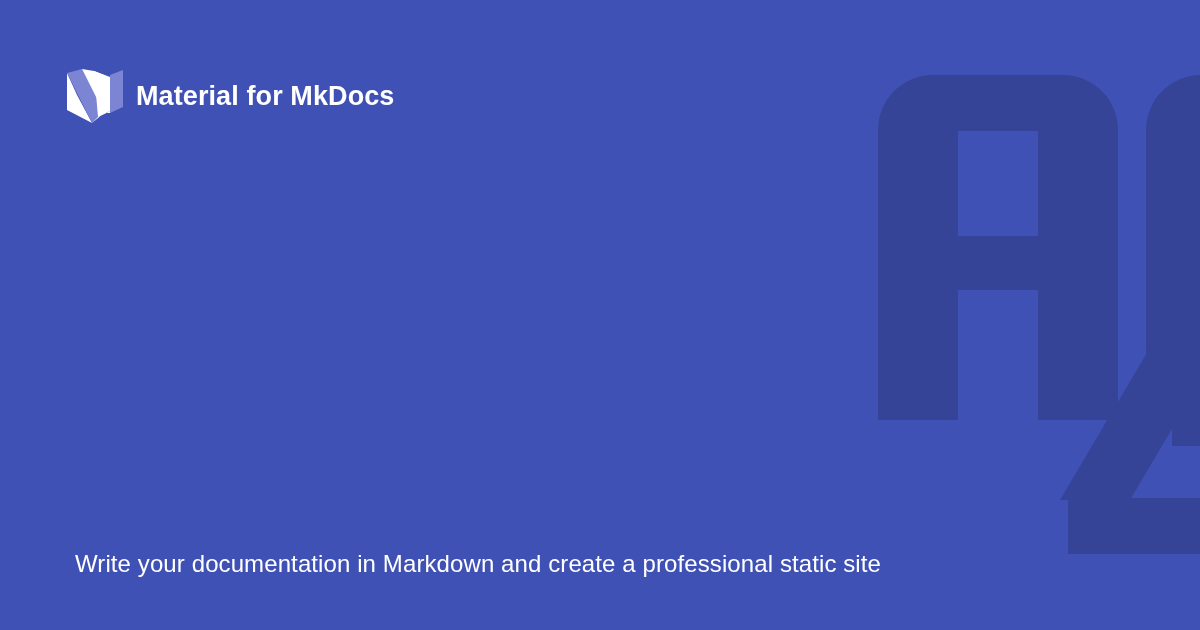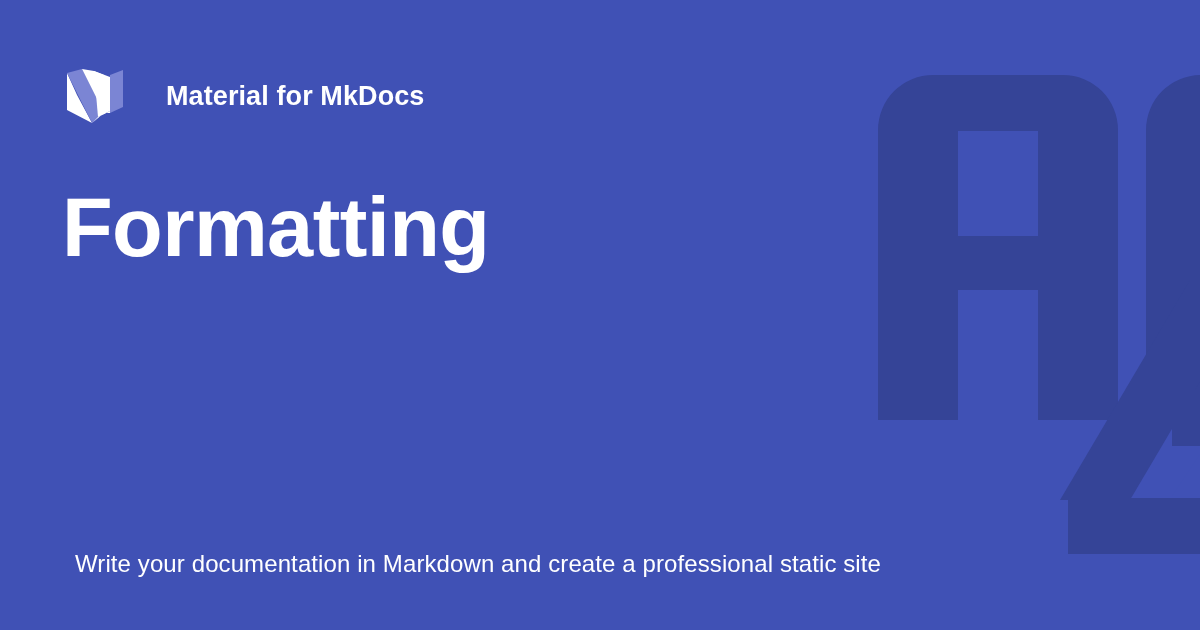--- a/index.html
+++ b/index.html
@@ -44,21 +44,21 @@
     align-items: center;
     height: 68px;
   }
   .logo {
     width: 62px;
     height: 62px;
     flex: 0 0 62px;
     display: block;
   }
   .site-title {
-    margin-left: 40px;
+    margin-left: 10px;
     color: #ffffff;
     font-size: 27px;
     font-weight: bold;
     letter-spacing: 0.1px;
     white-space: nowrap;
     line-height: 1;
   }
 
   
   .page-title {
@@ -245,19 +245,18 @@
 
       <polygon fill="#ffffff" points="30,6 46,12 46,46 34,52"></polygon>
 
       <polygon fill="#7b85d4" points="46,10 59,5 59,42 46,48"></polygon>
 
       <polygon fill="#ffffff" points="28,58 40,48 46,48 46,46 34,52"></polygon>
     </svg>
     <div class="site-title">Material for MkDocs</div>
   </div>
 
-  <h1 class="page-title">Formatting</h1>
 
   <div class="tagline">
     <span class="tagline-line">Write your documentation in Markdown and create a professional static site</span>
   </div>
 
 </div>
 
 </body></html>

